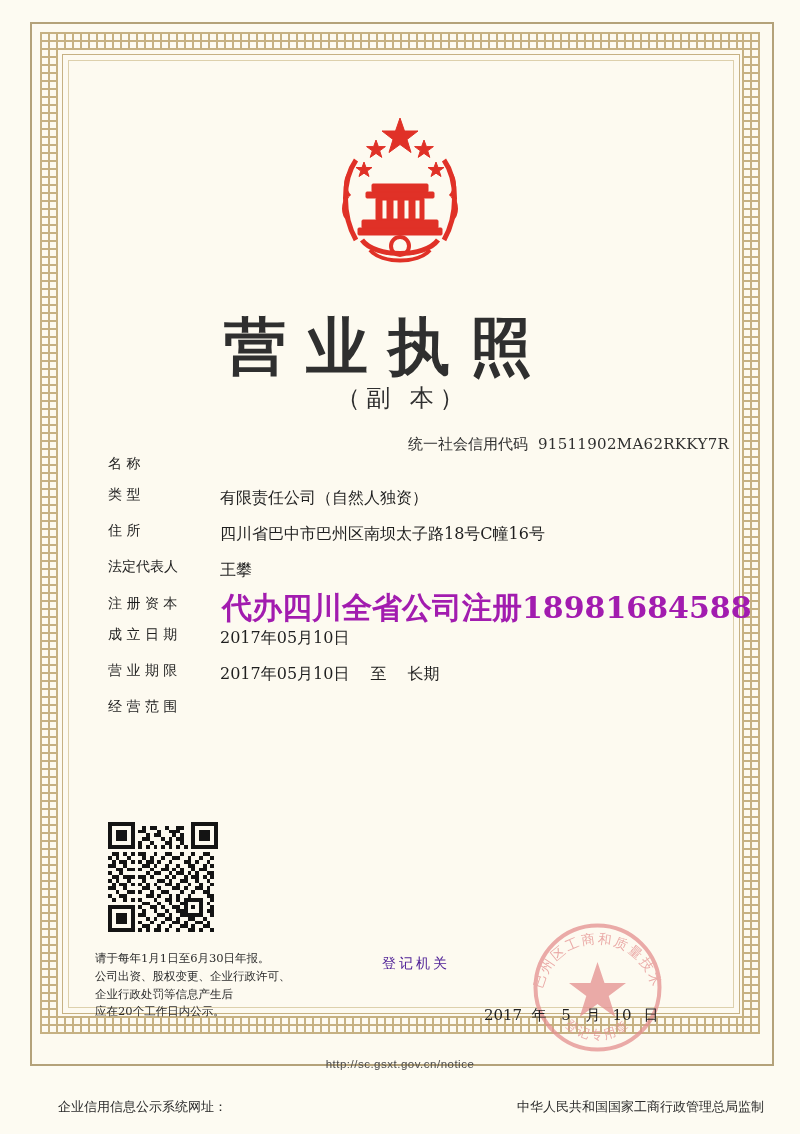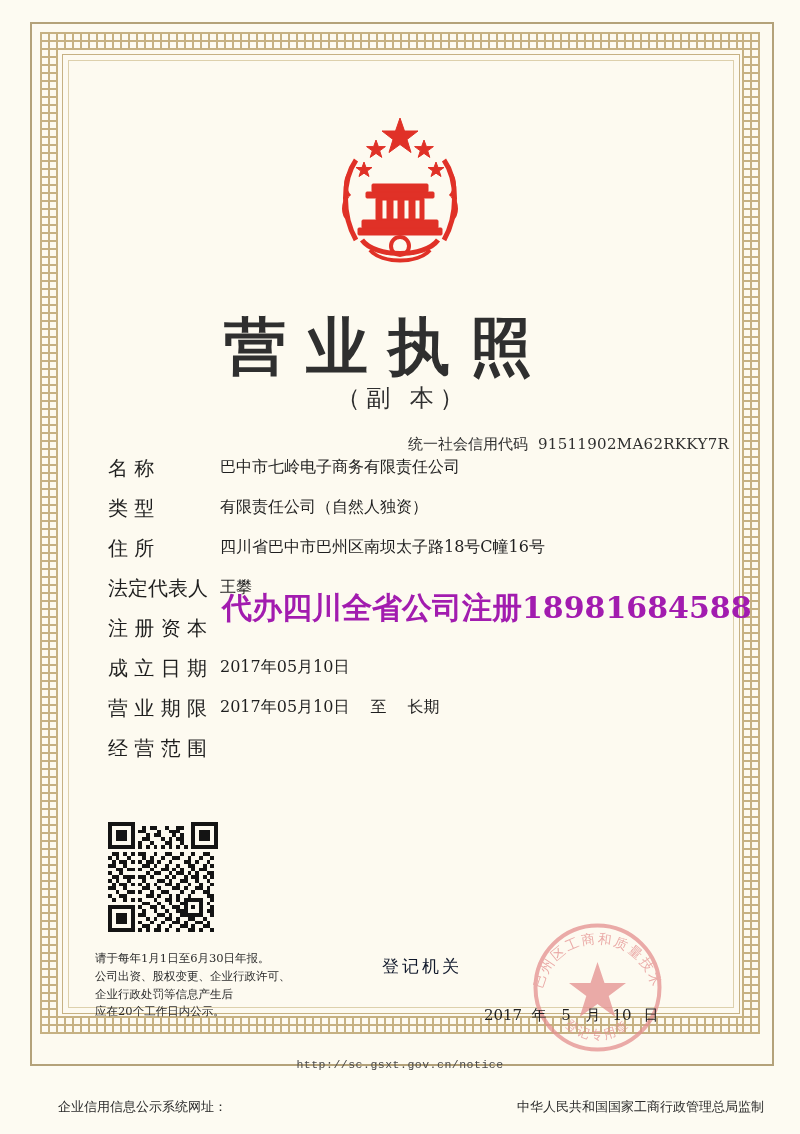--- a/index.html
+++ b/index.html
@@ -126,21 +126,21 @@
   .row {
     display: flex;
     align-items: flex-start;
     margin-bottom: 13px;
     font-family: "DejaVu Serif", serif;
     color: #1f1f1f;
   }
   .label {
     width: 112px;
     flex: 0 0 112px;
-    font-size: 20px;
+    font-size: 14px;
     letter-spacing: 0px;
     white-space: nowrap;
   }
   .value {
     font-size: 16px;
     line-height: 1.45;
     flex: 1;
   }
 
   
@@ -178,23 +178,23 @@
     color: #2b2b2b;
     white-space: nowrap;
   }
 
   
   .authority {
     position: absolute;
     left: 382px;
     top: 955px;
     font-family: "DejaVu Serif", serif;
-    font-size: 17px;
+    font-size: 14px;
     letter-spacing: 3px;
-    color: #0f172a;
+    color: #4c1d95;
   }
   .date-line {
     position: absolute;
     left: 480px;
     top: 1006px;
     font-family: "DejaVu Serif", serif;
     font-size: 15px;
     color: #1f1f1f;
     white-space: nowrap;
   }
@@ -215,21 +215,21 @@
     opacity: 0.75;
   }
 
   
   .url {
     position: absolute;
     left: 0;
     top: 1058px;
     width: 800px;
     text-align: center;
-    font-family: Liberation Mono, monospace;
+    font-family: Liberation Sans, sans-serif;
     font-size: 11.5px;
     color: #4a4a4a;
     letter-spacing: 0.5px;
   }
 
   
   .footer-left {
     position: absolute;
     left: 58px;
     top: 1098px;
@@ -298,21 +298,20 @@
   <div class="title">营业执照</div>
   <div class="subtitle">（副 本）</div>
 
   <div class="credit-line">
     <span>统一社会信用代码</span><span class="code">91511902MA62RKKY7R</span>
   </div>
 
   <div class="fields">
     <div class="row">
       <div class="label">名        称</div>
-      <div class="value">巴中市七岭电子商务有限责任公司</div>
     </div>
     <div class="row">
       <div class="label">类        型</div>
       <div class="value">有限责任公司（自然人独资）</div>
     </div>
     <div class="row">
       <div class="label">住        所</div>
       <div class="value">四川省巴中市巴州区南坝太子路18号C幢16号</div>
     </div>
     <div class="row">

